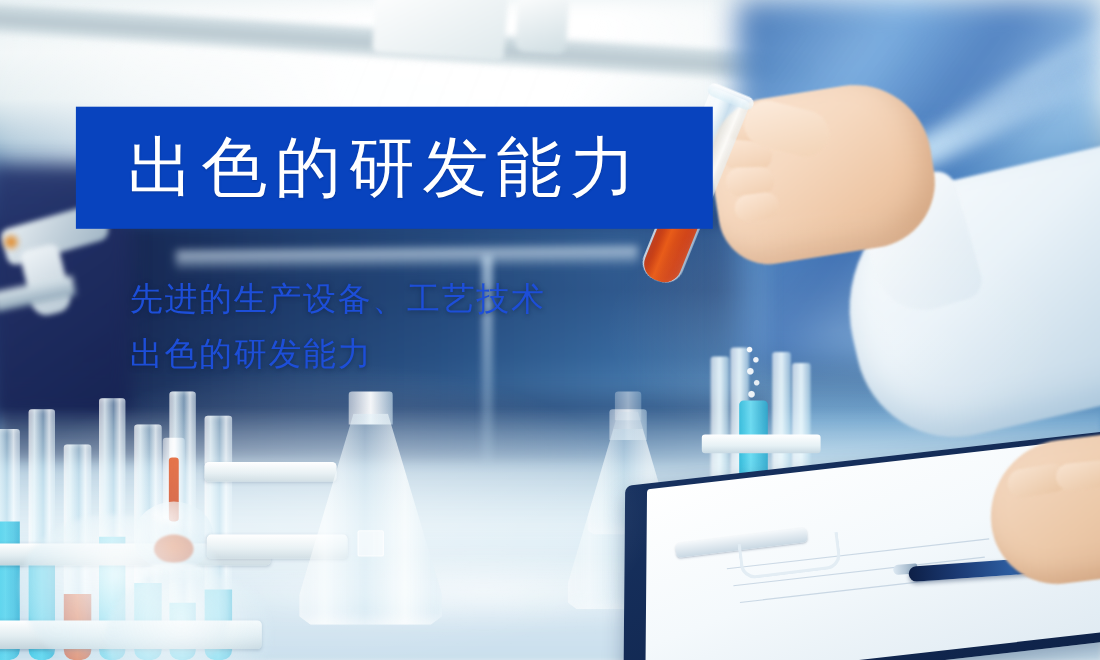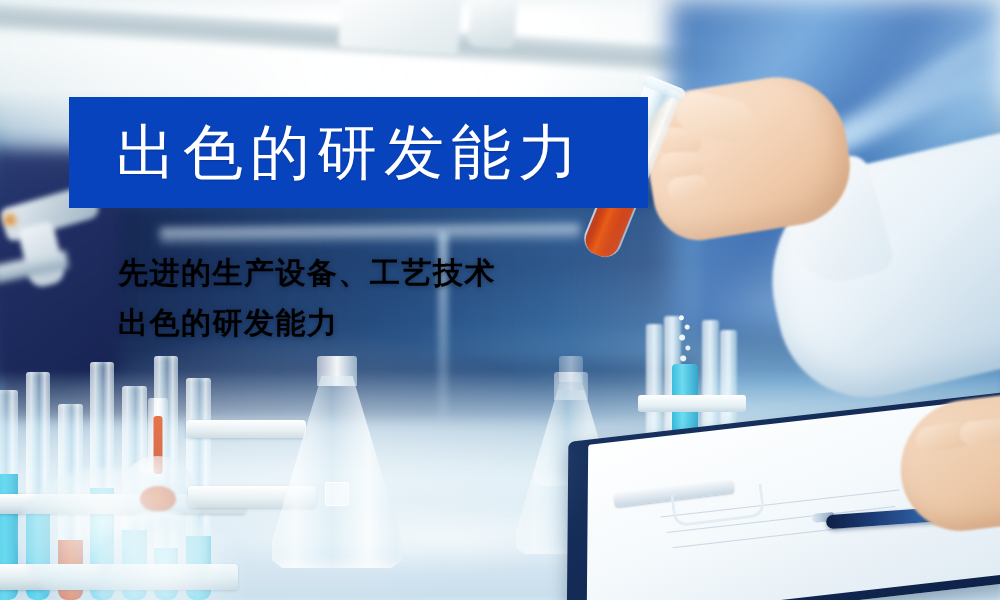--- a/index.html
+++ b/index.html
@@ -526,24 +526,24 @@
     padding-left: 47px;
     white-space: nowrap;
     text-shadow: 0 1px 2px rgba(0,0,0,.18);
   }
   .sub-wrap {
     position: absolute;
     left: 118px; top: 248px;
     width: 520px;
   }
   .sub-line {
-    color: #000000;
+    color: #1d4ed8;
     font-size: 30px;
     line-height: 50px;
-    font-weight: 700;
+    font-weight: 400;
     letter-spacing: 1.5px;
     white-space: nowrap;
     text-shadow: 0 1px 5px rgba(10,30,60,.55);
   }
 </style>
 </head>
 <body>
 
 <div id="banner">
 

